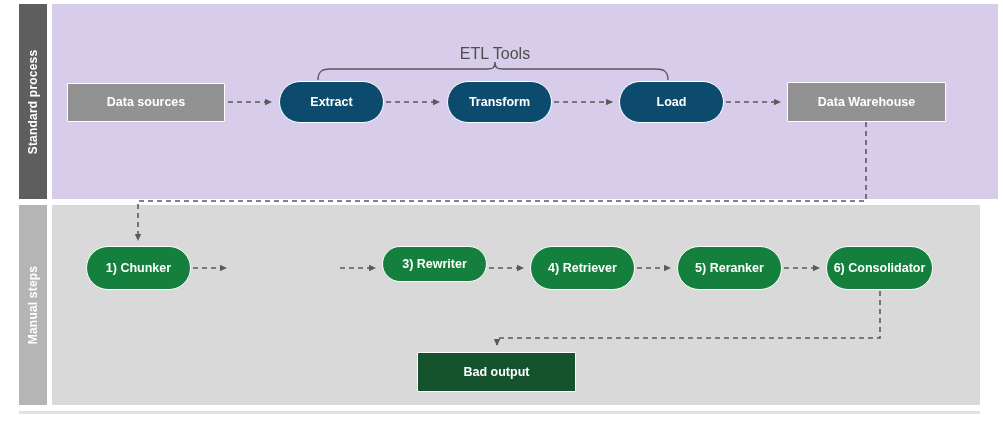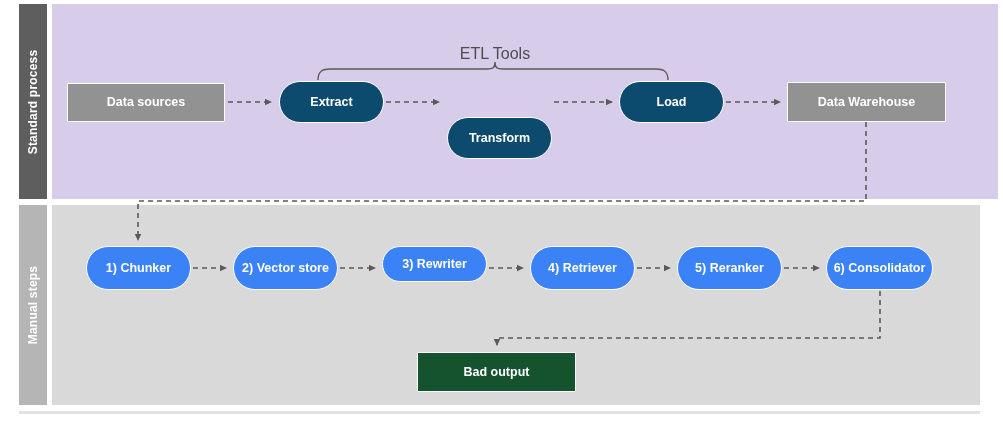--- a/index.html
+++ b/index.html
@@ -63,21 +63,21 @@
     font-size: 12.5px;
     font-weight: bold;
     line-height: 1.15;
     border: 1.5px solid #ffffff;
   }
   .node.rect { border-radius: 1px; }
   .node.pill { border-radius: 22px; }
 
   .node.gray-box  { background: #929292; }
   .node.magenta   { background: #0c4a6e; }
-  .node.gray-pill { background: #3b82f6; }
+  .node.gray-pill { background: #15803d; }
   .node.yellow    { background: #14532d; }
 
   
   #wires {
     position: absolute;
     left: 0; top: 0;
     width: 1003px; height: 430px;
     pointer-events: none;
   }
 
@@ -139,39 +139,36 @@
   <div class="bracket-label" style="left:495px; top:45px;">ETL Tools</div>
 
   <div class="node rect gray-box" style="left:67px;  top:83px;  width:158px; height:39px;">
     <span>Data sources</span>
   </div>
 
   <div class="node pill magenta" style="left:279px; top:81px;  width:105px; height:42px;">
     <span>Extract</span>
   </div>
 
-  <div class="node pill magenta" style="left:447px; top:81px;  width:105px; height:42px;margin-top:36px;">
+  <div class="node pill magenta" style="left:447px; top:81px;  width:105px; height:42px;">
     <span>Transform</span>
   </div>
 
   <div class="node rect gray-box" style="left:787px; top:82px;  width:159px; height:40px;">
     <span>Data Warehouse</span>
   </div>
 
   <div class="node pill magenta" style="left:619px; top:81px;  width:105px; height:42px;">
     <span>Load</span>
   </div>
 
   <div class="node pill gray-pill" style="left:86px;  top:246px; width:105px; height:44px;">
     <span>1) Chunker</span>
   </div>
 
-  <div class="node pill gray-pill" style="left:233px; top:246px; width:105px; height:44px;">
-    <span>2) Vector store</span>
-  </div>
 
   <div class="node pill gray-pill" style="left:382px; top:246px; width:105px; height:36px;">
     <span>3) Rewriter</span>
   </div>
 
   <div class="node pill gray-pill" style="left:530px; top:246px; width:105px; height:44px;">
     <span>4) Retriever</span>
   </div>
 
   <div class="node pill gray-pill" style="left:677px; top:246px; width:105px; height:44px;">

